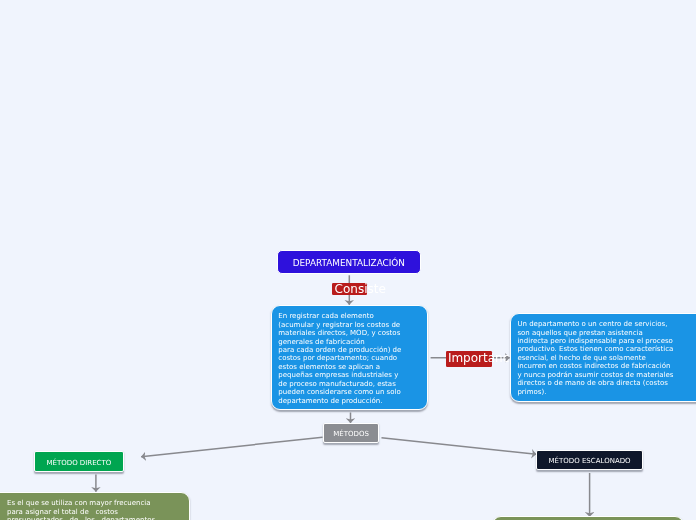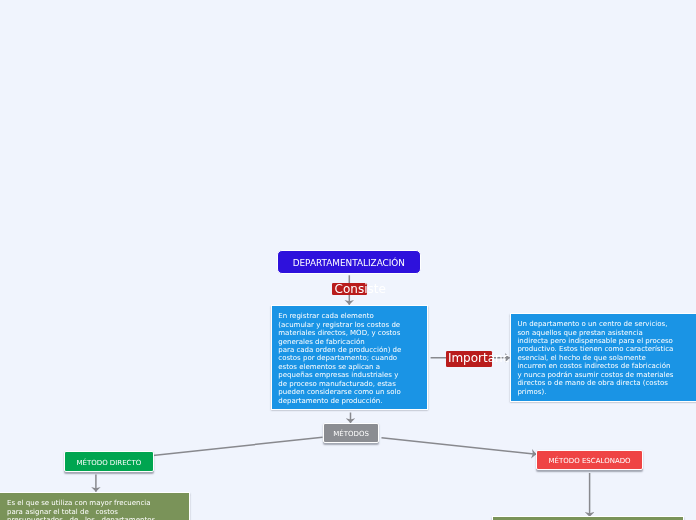--- a/index.html
+++ b/index.html
@@ -5,21 +5,21 @@
   html,body{margin:0;padding:0;}
   body{width:696px;height:520px;overflow:hidden;background:#f0f4fd;
        font-family:"DejaVu Sans",sans-serif;}
   .canvas{position:relative;width:696px;height:520px;overflow:hidden;background:#f0f4fd;}
   svg.links{position:absolute;left:0;top:0;width:696px;height:520px;pointer-events:none;}
 
   .node{position:absolute;box-sizing:border-box;color:#fff;font-weight:normal;will-change:transform;}
   .pill{text-align:center;white-space:nowrap;
         border:1.8px solid #fff;border-radius:2px;
         box-shadow:0 1.2px 1.6px rgba(66,70,86,.45);}
-  .para{border:1.3px solid #fff;border-radius:0;white-space:pre;
+  .para{border:1.3px solid #fff;border-radius:9px;white-space:pre;
         box-shadow:0 1.2px 1.6px rgba(66,70,86,.45);}
   .tag{position:absolute;box-sizing:border-box;color:#fff;will-change:transform;
        background:#b91c1c;border-radius:1.3px;font-size:12px;line-height:7px;
        white-space:nowrap;}
 
   #root-node{left:276.9px;top:250.4px;width:143.7px;height:23.6px;background:#2e11dc;
              font-size:8.9px;box-shadow:none;border-radius:5px;
              line-height:8.9px;padding-top:7.5px;}
 
   #consiste-label{left:331.7px;top:282.5px;width:35.2px;height:11.9px;
@@ -29,24 +29,24 @@
 
   #definition-box{left:271.2px;top:304.8px;width:156.8px;height:105.2px;background:#1a94e5;
                   padding:6.2px 0 0 6.3px;font-size:7px;line-height:8.45px;}
 
   #importance-box{left:509.7px;top:312.7px;width:199px;height:89px;background:#1a94e5;
                   padding:6.1px 0 0 6.4px;font-size:7px;line-height:8.45px;}
 
   #metodos-node{left:323px;top:422.8px;width:56.1px;height:20.2px;background:#8b8d92;
                 font-size:7px;line-height:7px;padding-top:6.5px;}
 
-  #directo-node{left:64px;top:451.2px;width:89.8px;height:20.6px;background:#00a550;
+  #directo-node{left:34px;top:451.2px;width:89.8px;height:20.6px;background:#00a550;
                 font-size:7px;line-height:7px;padding-top:7.8px;}
 
-  #escalonado-node{left:536.1px;top:450.1px;width:107.2px;height:20.4px;background:#ef4444;
+  #escalonado-node{left:536.1px;top:450.1px;width:107.2px;height:20.4px;background:#0f172a;
                    font-size:7px;line-height:7px;padding-top:6.9px;}
 
   #directo-text-box{left:-22px;top:491.5px;width:212px;height:58px;background:#7a9359;
                     padding:6.2px 0 0 28px;font-size:7px;line-height:8.45px;}
 
   #escalonado-text-box{left:492.3px;top:515.9px;width:191.5px;height:50px;background:#7a9359;
                        padding:6.2px 0 0 6.4px;font-size:7px;line-height:8.45px;}
 </style>
 </head>
 <body>

